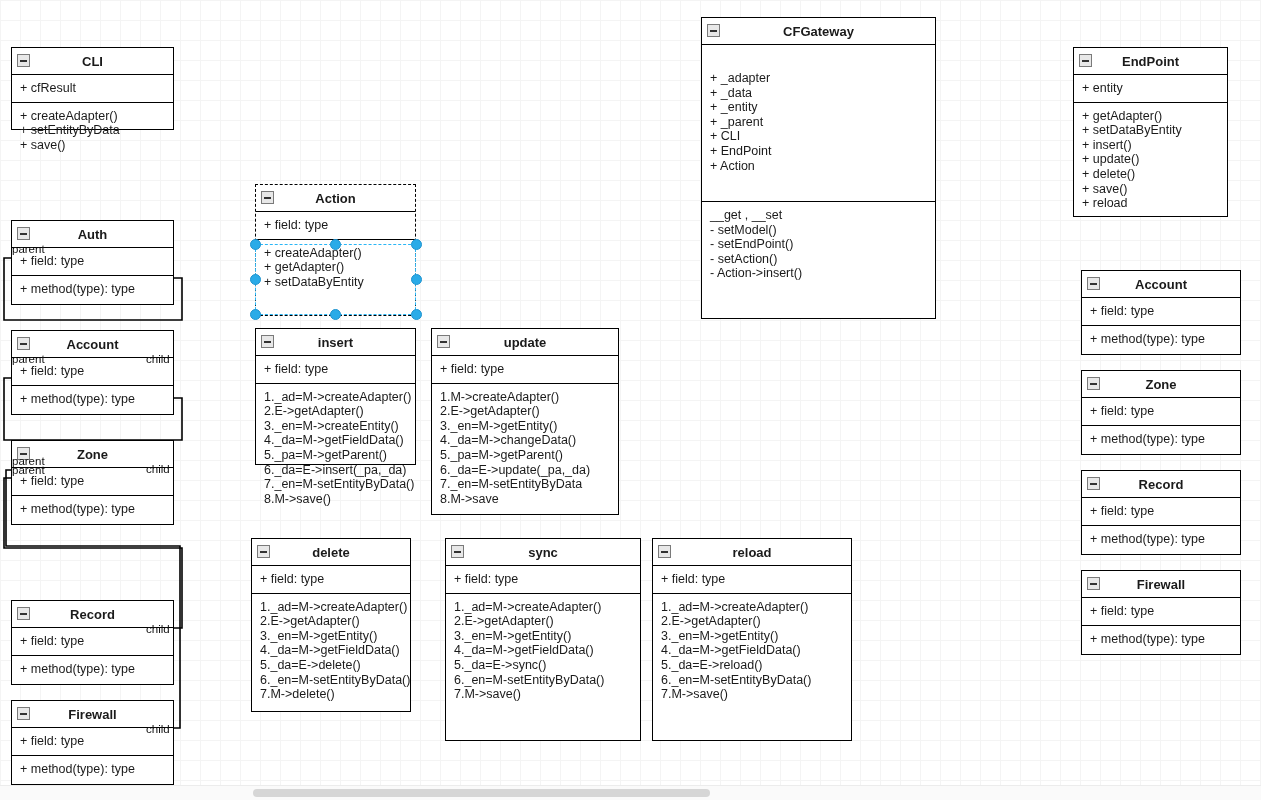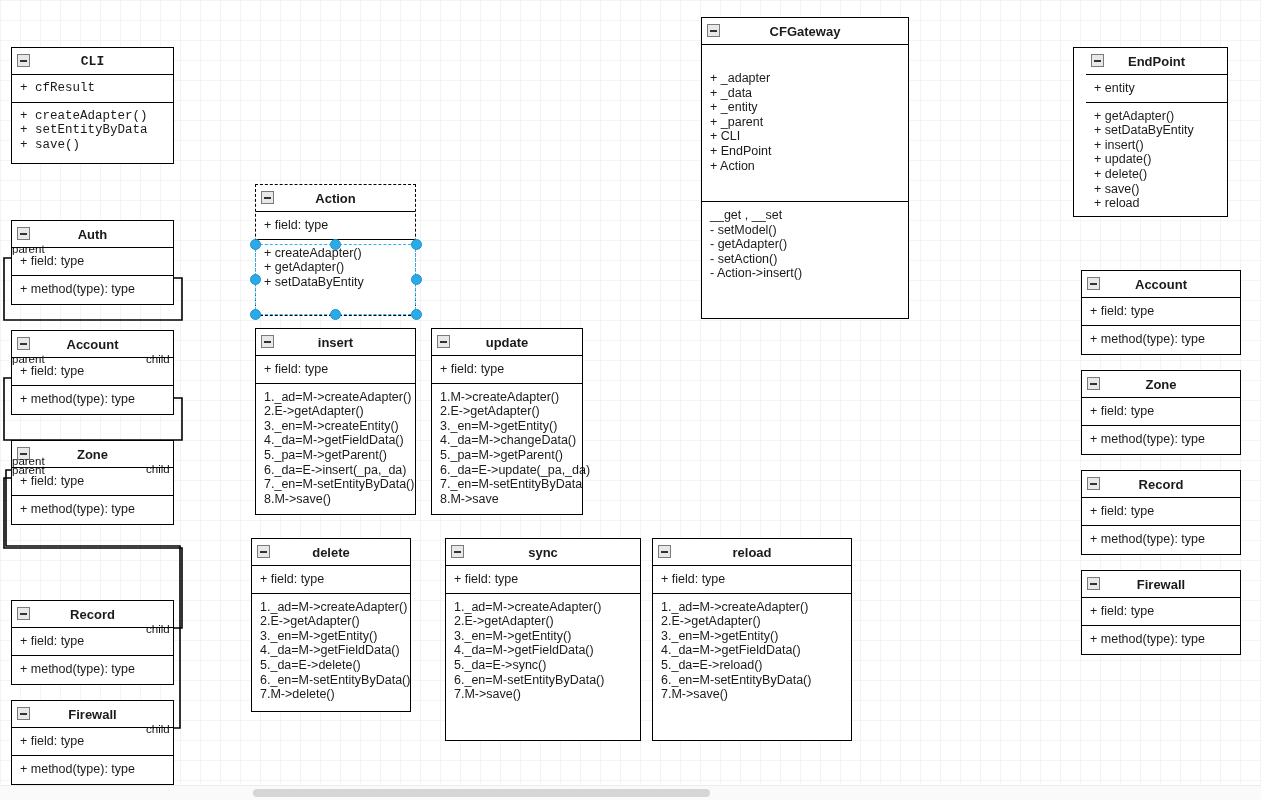--- a/index.html
+++ b/index.html
@@ -169,59 +169,59 @@
     <path d="M 11,258 L 4,258 L 4,320 L 182,320 L 182,278 L 174,278"></path>
 
     <path d="M 11,378 L 4,378 L 4,440 L 182,440 L 182,398 L 174,398"></path>
 
     <path d="M 11,478 L 4,478 L 4,548 L 182,548 L 182,628 L 174,628"></path>
 
     <path d="M 11,470 L 6,470 L 6,546 L 180,546 L 180,728 L 174,728"></path>
 
   </svg>
 
-  <div class="uml" style="left:11px; top:47px; width:163px; height:117px;font-family:Liberation Mono, monospace;">
+  <div class="uml" style="left:11px; top:47px; width:163px; height:83px;">
     <div class="hdr">
       <span class="collapse"></span>
       <span>CLI</span>
     </div>
     <div class="sec bordered">
       <div class="row">+ cfResult</div>
     </div>
     <div class="sec">
       <div class="row">+ createAdapter()</div>
       <div class="row">+ setEntityByData</div>
       <div class="row">+ save()</div>
     </div>
   </div>
 
-  <div class="uml" style="left:701px; top:17px; width:208px; height:302px;">
+  <div class="uml" style="left:701px; top:17px; width:235px; height:302px;">
     <div class="hdr">
       <span class="collapse"></span>
       <span>CFGateway</span>
     </div>
     <div class="sec bordered" style="height:137px;margin-top:20px;">
       <div class="row">+ _adapter</div>
       <div class="row">+ _data</div>
       <div class="row">+ _entity</div>
       <div class="row">+ _parent</div>
       <div class="row">+ CLI</div>
       <div class="row">+ EndPoint</div>
       <div class="row">+ Action</div>
     </div>
     <div class="sec">
       <div class="row">__get , __set</div>
       <div class="row">- setModel()</div>
-      <div class="row">- getAdapter()</div>
+      <div class="row">- setEndPoint()</div>
       <div class="row">- setAction()</div>
       <div class="row">- Action-&gt;insert()</div>
     </div>
   </div>
 
-  <div class="uml" style="left:1073px; top:47px; width:155px; height:170px;padding-left:12px;">
+  <div class="uml" style="left:1073px; top:47px; width:155px; height:170px;">
     <div class="hdr">
       <span class="collapse"></span>
       <span>EndPoint</span>
     </div>
     <div class="sec bordered">
       <div class="row">+  entity</div>
     </div>
     <div class="sec">
       <div class="row">+ getAdapter()</div>
       <div class="row">+ setDataByEntity</div>
@@ -251,41 +251,41 @@
   <div id="selection" style="left:255px; top:244px; width:161px; height:71px;"></div>
   <div class="handle" style="left:250px; top:239px;"></div>
   <div class="handle" style="left:330px; top:239px;"></div>
   <div class="handle" style="left:411px; top:239px;"></div>
   <div class="handle" style="left:250px; top:274px;"></div>
   <div class="handle" style="left:411px; top:274px;"></div>
   <div class="handle" style="left:250px; top:309px;"></div>
   <div class="handle" style="left:330px; top:309px;"></div>
   <div class="handle" style="left:411px; top:309px;"></div>
 
-  <div class="uml" style="left:255px; top:328px; width:161px; height:187px;">
+  <div class="uml" style="left:255px; top:328px; width:161px; height:137px;">
     <div class="hdr">
       <span class="collapse"></span>
       <span>insert</span>
     </div>
     <div class="sec bordered">
       <div class="row">+ field: type</div>
     </div>
     <div class="sec">
       <div class="row">1._ad=M-&gt;createAdapter()</div>
       <div class="row">2.E-&gt;getAdapter()</div>
       <div class="row">3._en=M-&gt;createEntity()</div>
       <div class="row">4._da=M-&gt;getFieldData()</div>
       <div class="row">5._pa=M-&gt;getParent()</div>
       <div class="row">6._da=E-&gt;insert(_pa,_da)</div>
       <div class="row">7._en=M-setEntityByData()</div>
       <div class="row">8.M-&gt;save()</div>
     </div>
   </div>
 
-  <div class="uml" style="left:431px; top:328px; width:152px; height:187px;">
+  <div class="uml" style="left:431px; top:328px; width:188px; height:187px;">
     <div class="hdr">
       <span class="collapse"></span>
       <span>update</span>
     </div>
     <div class="sec bordered">
       <div class="row">+ field: type</div>
     </div>
     <div class="sec">
       <div class="row">1.M-&gt;createAdapter()</div>
       <div class="row">2.E-&gt;getAdapter()</div>

